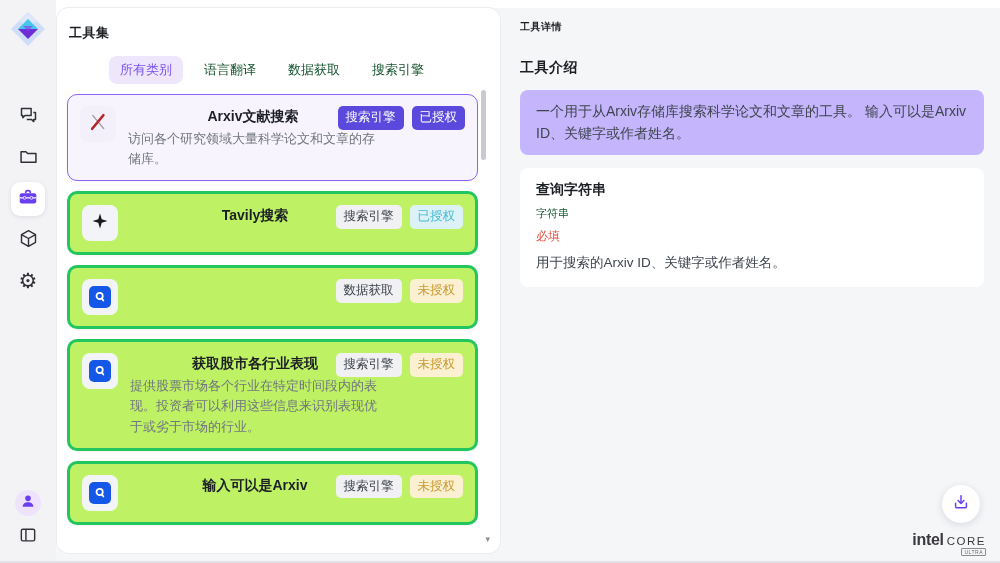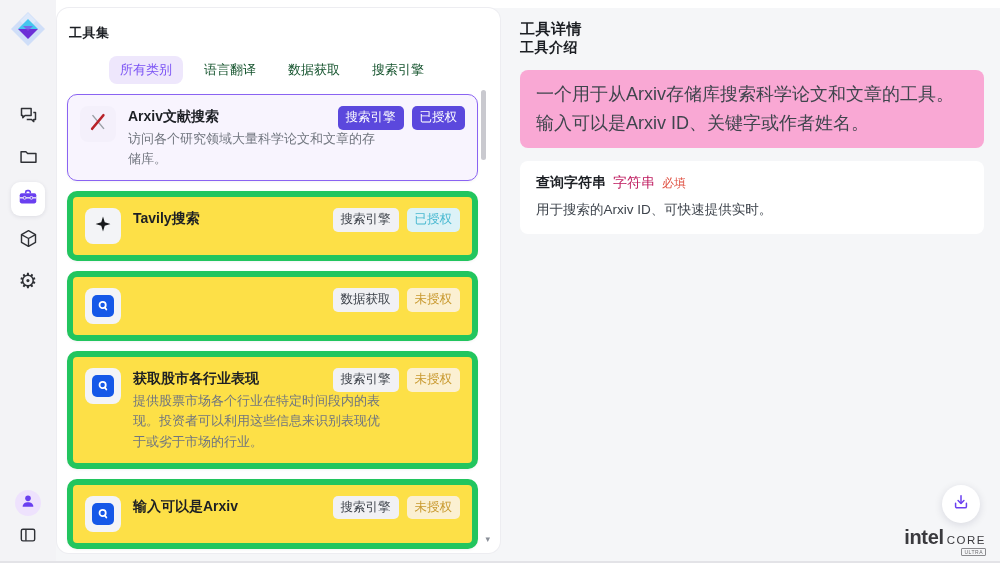--- a/index.html
+++ b/index.html
@@ -28,56 +28,56 @@
     position:absolute; left:1px; top:0; width:443px; height:545px; background:#fff;
     border-radius:12px; box-shadow:0 0 0 1px #ededf1; overflow:hidden;
   }
   .panel-title { padding:16px 0 0 12px; font-size:13px; font-weight:bold; letter-spacing:.5px; }
   .tabs { margin:14px 0 0 12px; display:flex; gap:10px; align-items:center;padding-left:40px; }
   .tab { font-size:13px; color:#14532d; padding:5px 11px; border-radius:8px; cursor:pointer; white-space:nowrap; }
   .tab.active { background:#eee7fc; color:#7a52f4; }
   .cards { margin:10px 10px 0 10px; display:flex; flex-direction:column; gap:10px; }
   .card {
     position:relative; display:flex; gap:12px; padding:11px 12px; width:411px;
-    background:#fde047; border:6px solid #22c55e; border-radius:10px;
+    background:#bef264; border:3px solid #22c55e; border-radius:10px;
     box-shadow:0 1px 3px rgba(20,20,40,.05); cursor:pointer;
   }
   .card.selected { border:1.5px solid #8a63f2; background:#f8f4fe; }
   .tile { flex:0 0 36px; width:36px; height:36px; border-radius:8px; background:#f3f4f7; display:flex; align-items:center; justify-content:center; }
   .card.selected .tile { background:#f4f0fb; }
   .blue-tile { width:22px; height:22px; border-radius:5px; background:#1558e8; display:flex; align-items:center; justify-content:center; }
   .card-main { width:250px; }
-  .card-title { font-size:14px; font-weight:bold; line-height:1.5; color:#1c1f24; }
+  .card-title { font-size:14px; font-weight:bold; line-height:1.5; color:#1c1f24;text-align:center; }
   .card-desc { font-size:13px; color:#71767f; line-height:1.55; margin-top:2px; }
   .badges { position:absolute; right:12px; top:11px; display:flex; gap:8px; }
   .badge { font-size:12.5px; padding:3px 8px; border-radius:5px; line-height:1.4; white-space:nowrap; }
   .badge.solid { background:#5b48dd; color:#fff; }
   .badge.cat-gray { background:#f1f1f4; color:#3c4149; }
   .badge.auth-cyan { background:#dcf2f7; color:#49b9d1; }
   .badge.auth-amber { background:#fbf0d2; color:#c8992e; }
   .scroll-thumb { position:absolute; right:14px; top:82px; width:5px; height:70px; border-radius:3px; background:#c9c9cf; cursor:pointer; }
   .scroll-arrow { position:absolute; right:10px; bottom:9px; font-size:9px; color:#8a8f98; cursor:pointer; }
   
   .detail { position:absolute; left:449px; right:0; top:0; bottom:0; padding:12px 16px 0 15px; }
-  .detail-title { font-size:15px; font-weight:bold; letter-spacing:.5px; }
-  .section-heading { font-size:14px; font-weight:bold; letter-spacing:.5px; }
-  .intro-card { margin-top:13px; background:#f9a8d4; border-radius:8px; padding:10px 16px; font-size:18px; color:#3f454d; line-height:1.6; }
+  .detail-title { font-size:10px; font-weight:bold; letter-spacing:.5px; }
+  .section-heading { font-size:14px; font-weight:bold; margin-top:25px; letter-spacing:.5px; }
+  .intro-card { margin-top:13px; background:#c4b5fd; border-radius:8px; padding:10px 16px; font-size:14px; color:#3f454d; line-height:1.6; }
   .param-card { margin-top:13px; background:#fff; border-radius:8px; padding:13px 16px 15px; }
-  .param-head { display:flex; align-items:baseline; gap:7px; }
+  .param-head { display:flex; align-items:baseline; gap:7px;flex-direction:column; }
   .param-name { font-size:14px; font-weight:bold; }
-  .param-type { font-size:14px; color:#be185d; }
+  .param-type { font-size:11px; color:#14532d; }
   .param-required { font-size:12px; color:#e05243; }
   .param-desc { margin-top:9px; font-size:13.5px; color:#3f454d; }
   
   .fab {
     position:absolute; right:20px; bottom:38px; width:38px; height:38px; border-radius:50%;
     background:#fff; box-shadow:0 2px 8px rgba(20,20,60,.12); display:flex; align-items:center; justify-content:center; cursor:pointer;
   }
   .intel { position:absolute; right:14px; bottom:12px; color:#3a3a3e; white-space:nowrap; }
-  .intel-name { font-size:20px; font-weight:bold; letter-spacing:-.3px; }
+  .intel-name { font-size:16px; font-weight:bold; letter-spacing:-.3px; }
   .intel-series { font-size:11.5px; letter-spacing:1.5px; text-transform:uppercase; margin-left:3px; }
   .intel-tier { position:absolute; right:0; bottom:-7px; font-size:5px; line-height:1.2; color:#6a6a6e; border:1px solid #8a8a8e; border-radius:1px; padding:0 2px; text-transform:uppercase; letter-spacing:.5px; }
 </style>
 </head>
 <body>
 
 <div class="app">
 
   <div class="sidebar">
     <div class="logo">
@@ -262,21 +262,21 @@
 
       <div class="section-heading">工具介绍</div>
       <div class="intro-card">一个用于从Arxiv存储库搜索科学论文和文章的工具。 输入可以是Arxiv ID、关键字或作者姓名。</div>
 
       <div class="param-card">
         <div class="param-head">
           <span class="param-name">查询字符串</span>
           <span class="param-type">字符串</span>
           <span class="param-required">必填</span>
         </div>
-        <div class="param-desc">用于搜索的Arxiv ID、可快速提供实时。</div>
+        <div class="param-desc">用于搜索的Arxiv ID、关键字或作者姓名。</div>
       </div>
     </div>
 
     <div class="fab">
       <span>
         <svg width="20" height="20" viewBox="0 0 24 24" fill="none" stroke="#6a3ff0" stroke-width="1.8" stroke-linecap="round" stroke-linejoin="round">
           <path d="M12 4.5v8.5"></path>
           <path d="M8.5 10.2L12 13.7l3.5-3.5"></path>
           <path d="M5.5 13.5v3.8a1.7 1.7 0 0 0 1.7 1.7h9.6a1.7 1.7 0 0 0 1.7-1.7v-3.8"></path>
         </svg>

